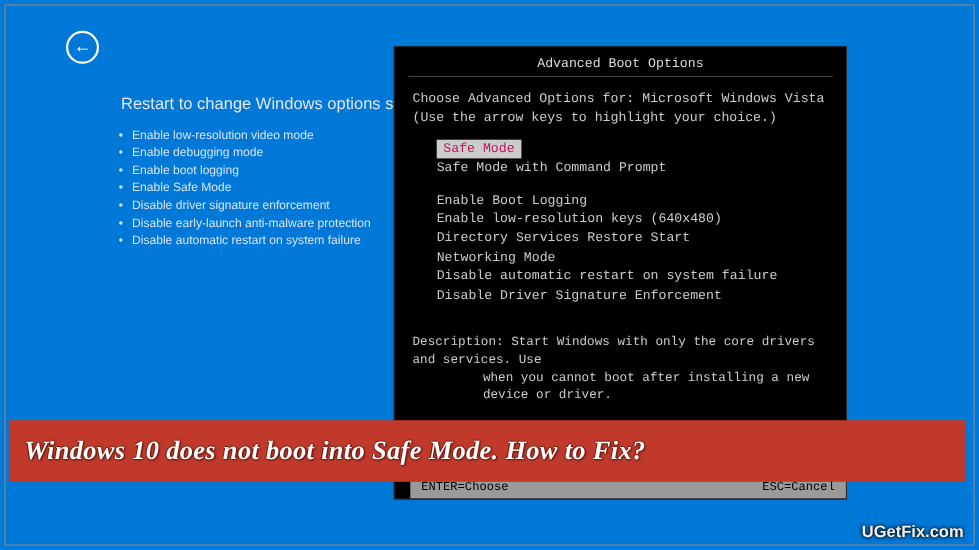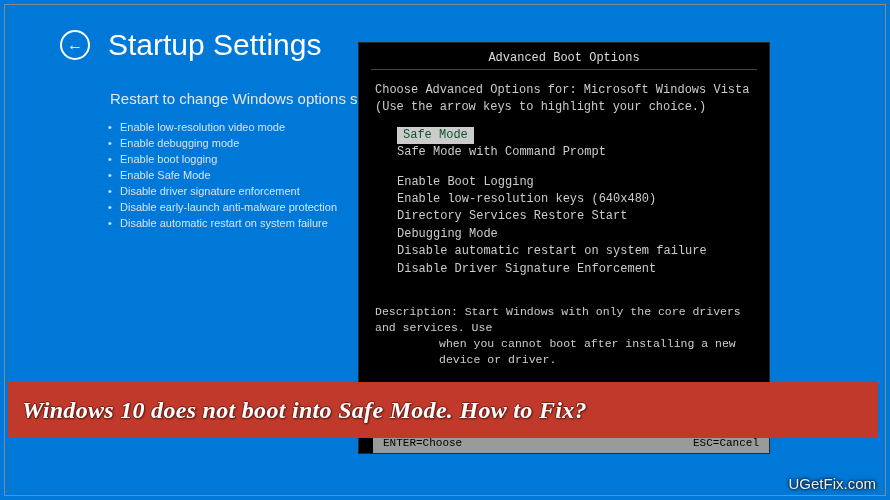--- a/index.html
+++ b/index.html
@@ -88,21 +88,21 @@
       color: #ddd;
       border-bottom: 1px solid #444;
       margin: 0 12px;
     }
     .boot-body {
       padding: 12px 16px 8px 16px;
       line-height: 1.45;
     }
     .sel {
       background: #ccc;
-      color: #14532d;
+      color: #be185d;
       padding: 0 6px;
       display: inline-block;
     }
     .indent { padding-left: 22px; }
     .desc {
       padding: 6px 16px;
       font-size: 11.5px;
       line-height: 1.4;
     }
     .desc-cont {
@@ -141,30 +141,29 @@
       letter-spacing: 0.3px;
     }
     .watermark {
       position: absolute;
       right: 14px;
       bottom: 8px;
       color: #f2f2f2;
       font-family: Arial, sans-serif;
       font-size: 15px;
       text-shadow: 0 0 4px #000, 0 0 2px #000;
-      font-weight: 400;
+      font-weight: 700;
     }
   </style>
 </head>
 <body>
 
 <div class="blue-screen">
   <div class="hdr">
     <div class="back-circle">←</div>
-    <div class="title">Startup Settings</div>
   </div>
   <div class="subtitle">Restart to change Windows options su</div>
   <ul class="opts">
     <li>Enable low-resolution video mode</li>
     <li>Enable debugging mode</li>
     <li>Enable boot logging</li>
     <li>Enable Safe Mode</li>
     <li>Disable driver signature enforcement</li>
     <li>Disable early-launch anti-malware protection</li>
     <li>Disable automatic restart on system failure</li>
@@ -177,21 +176,21 @@
     <div>Choose Advanced Options for: Microsoft Windows Vista</div>
     <div>(Use the arrow keys to highlight your choice.)</div>
     <div style="height:10px"></div>
     <div class="indent">
       <span class="sel">Safe Mode</span>
       <div>Safe Mode with Command Prompt</div>
       <div style="height:12px"></div>
       <div>Enable Boot Logging</div>
       <div>Enable low-resolution keys (640x480)</div>
       <div>Directory Services Restore Start</div>
-      <div>Debugging Mode</div>
+      <div>Networking Mode</div>
       <div>Disable automatic restart on system failure</div>
       <div>Disable Driver Signature Enforcement</div>
       <div style="height:12px"></div>
     </div>
   </div>
   <div class="desc">
     <div>Description: Start Windows with only the core drivers and services. Use</div>
     <div class="desc-cont">when you cannot boot after installing a new device or driver.</div>
   </div>
   <div class="boot-footer">

